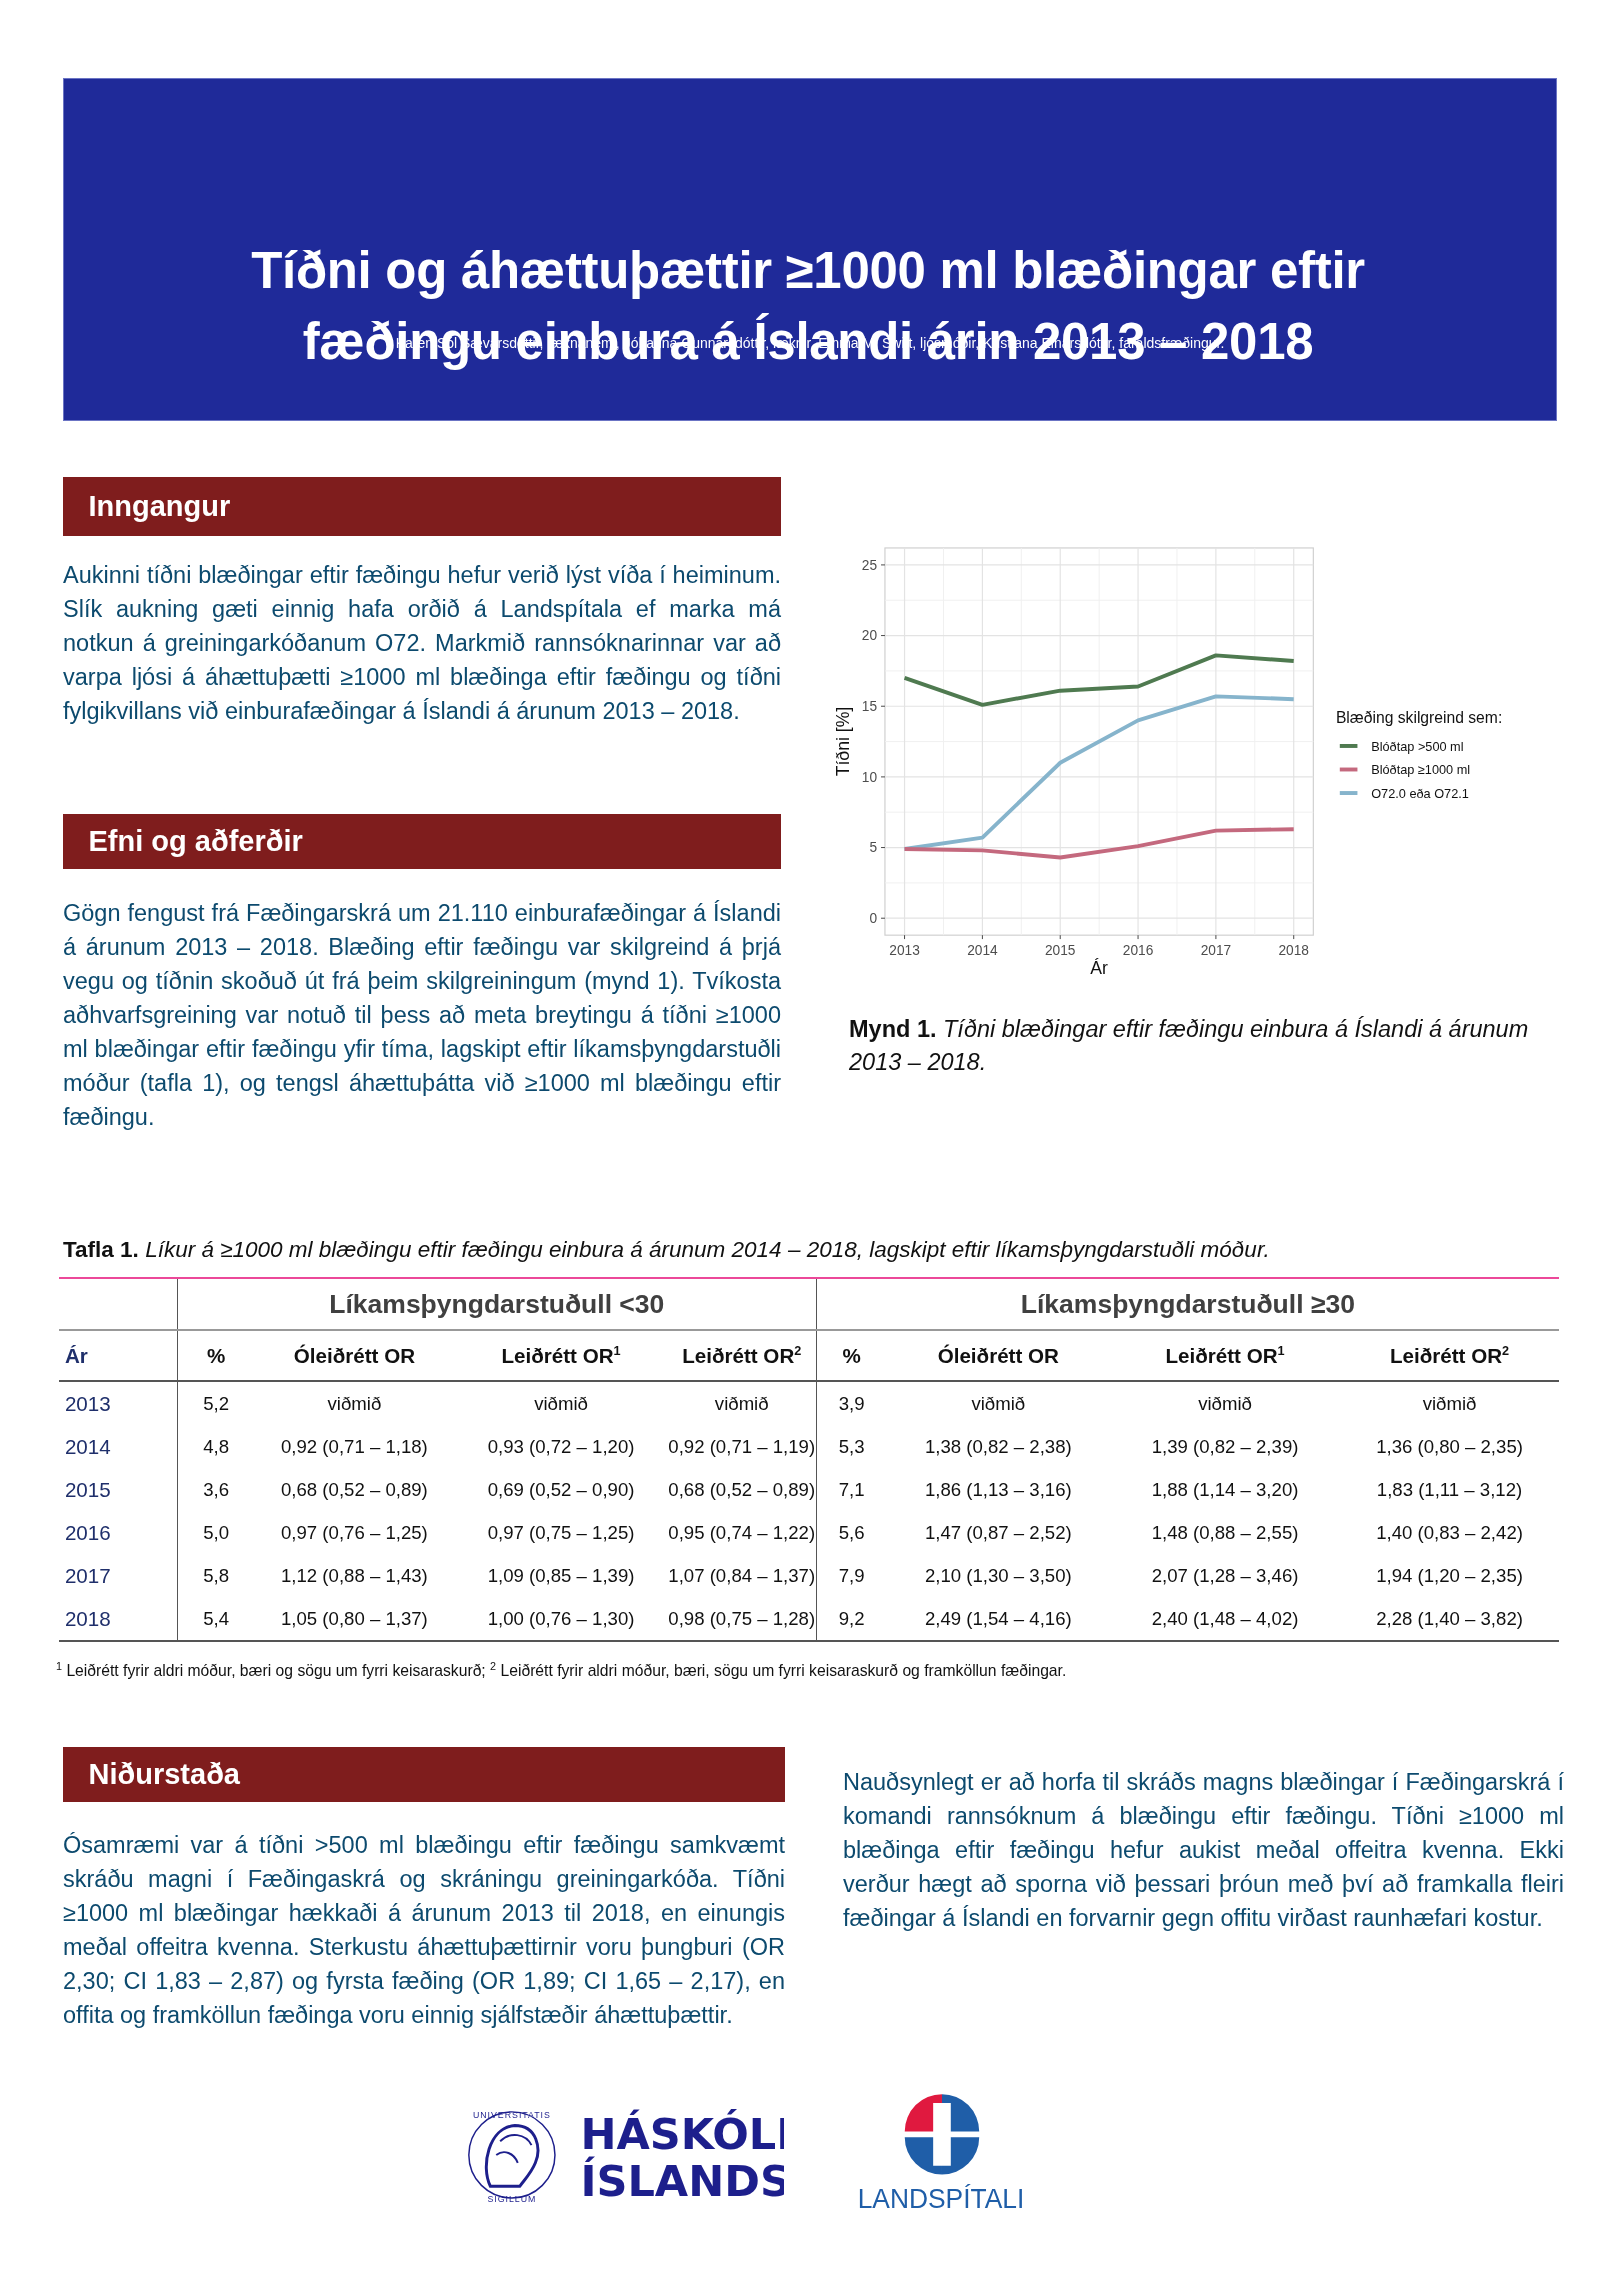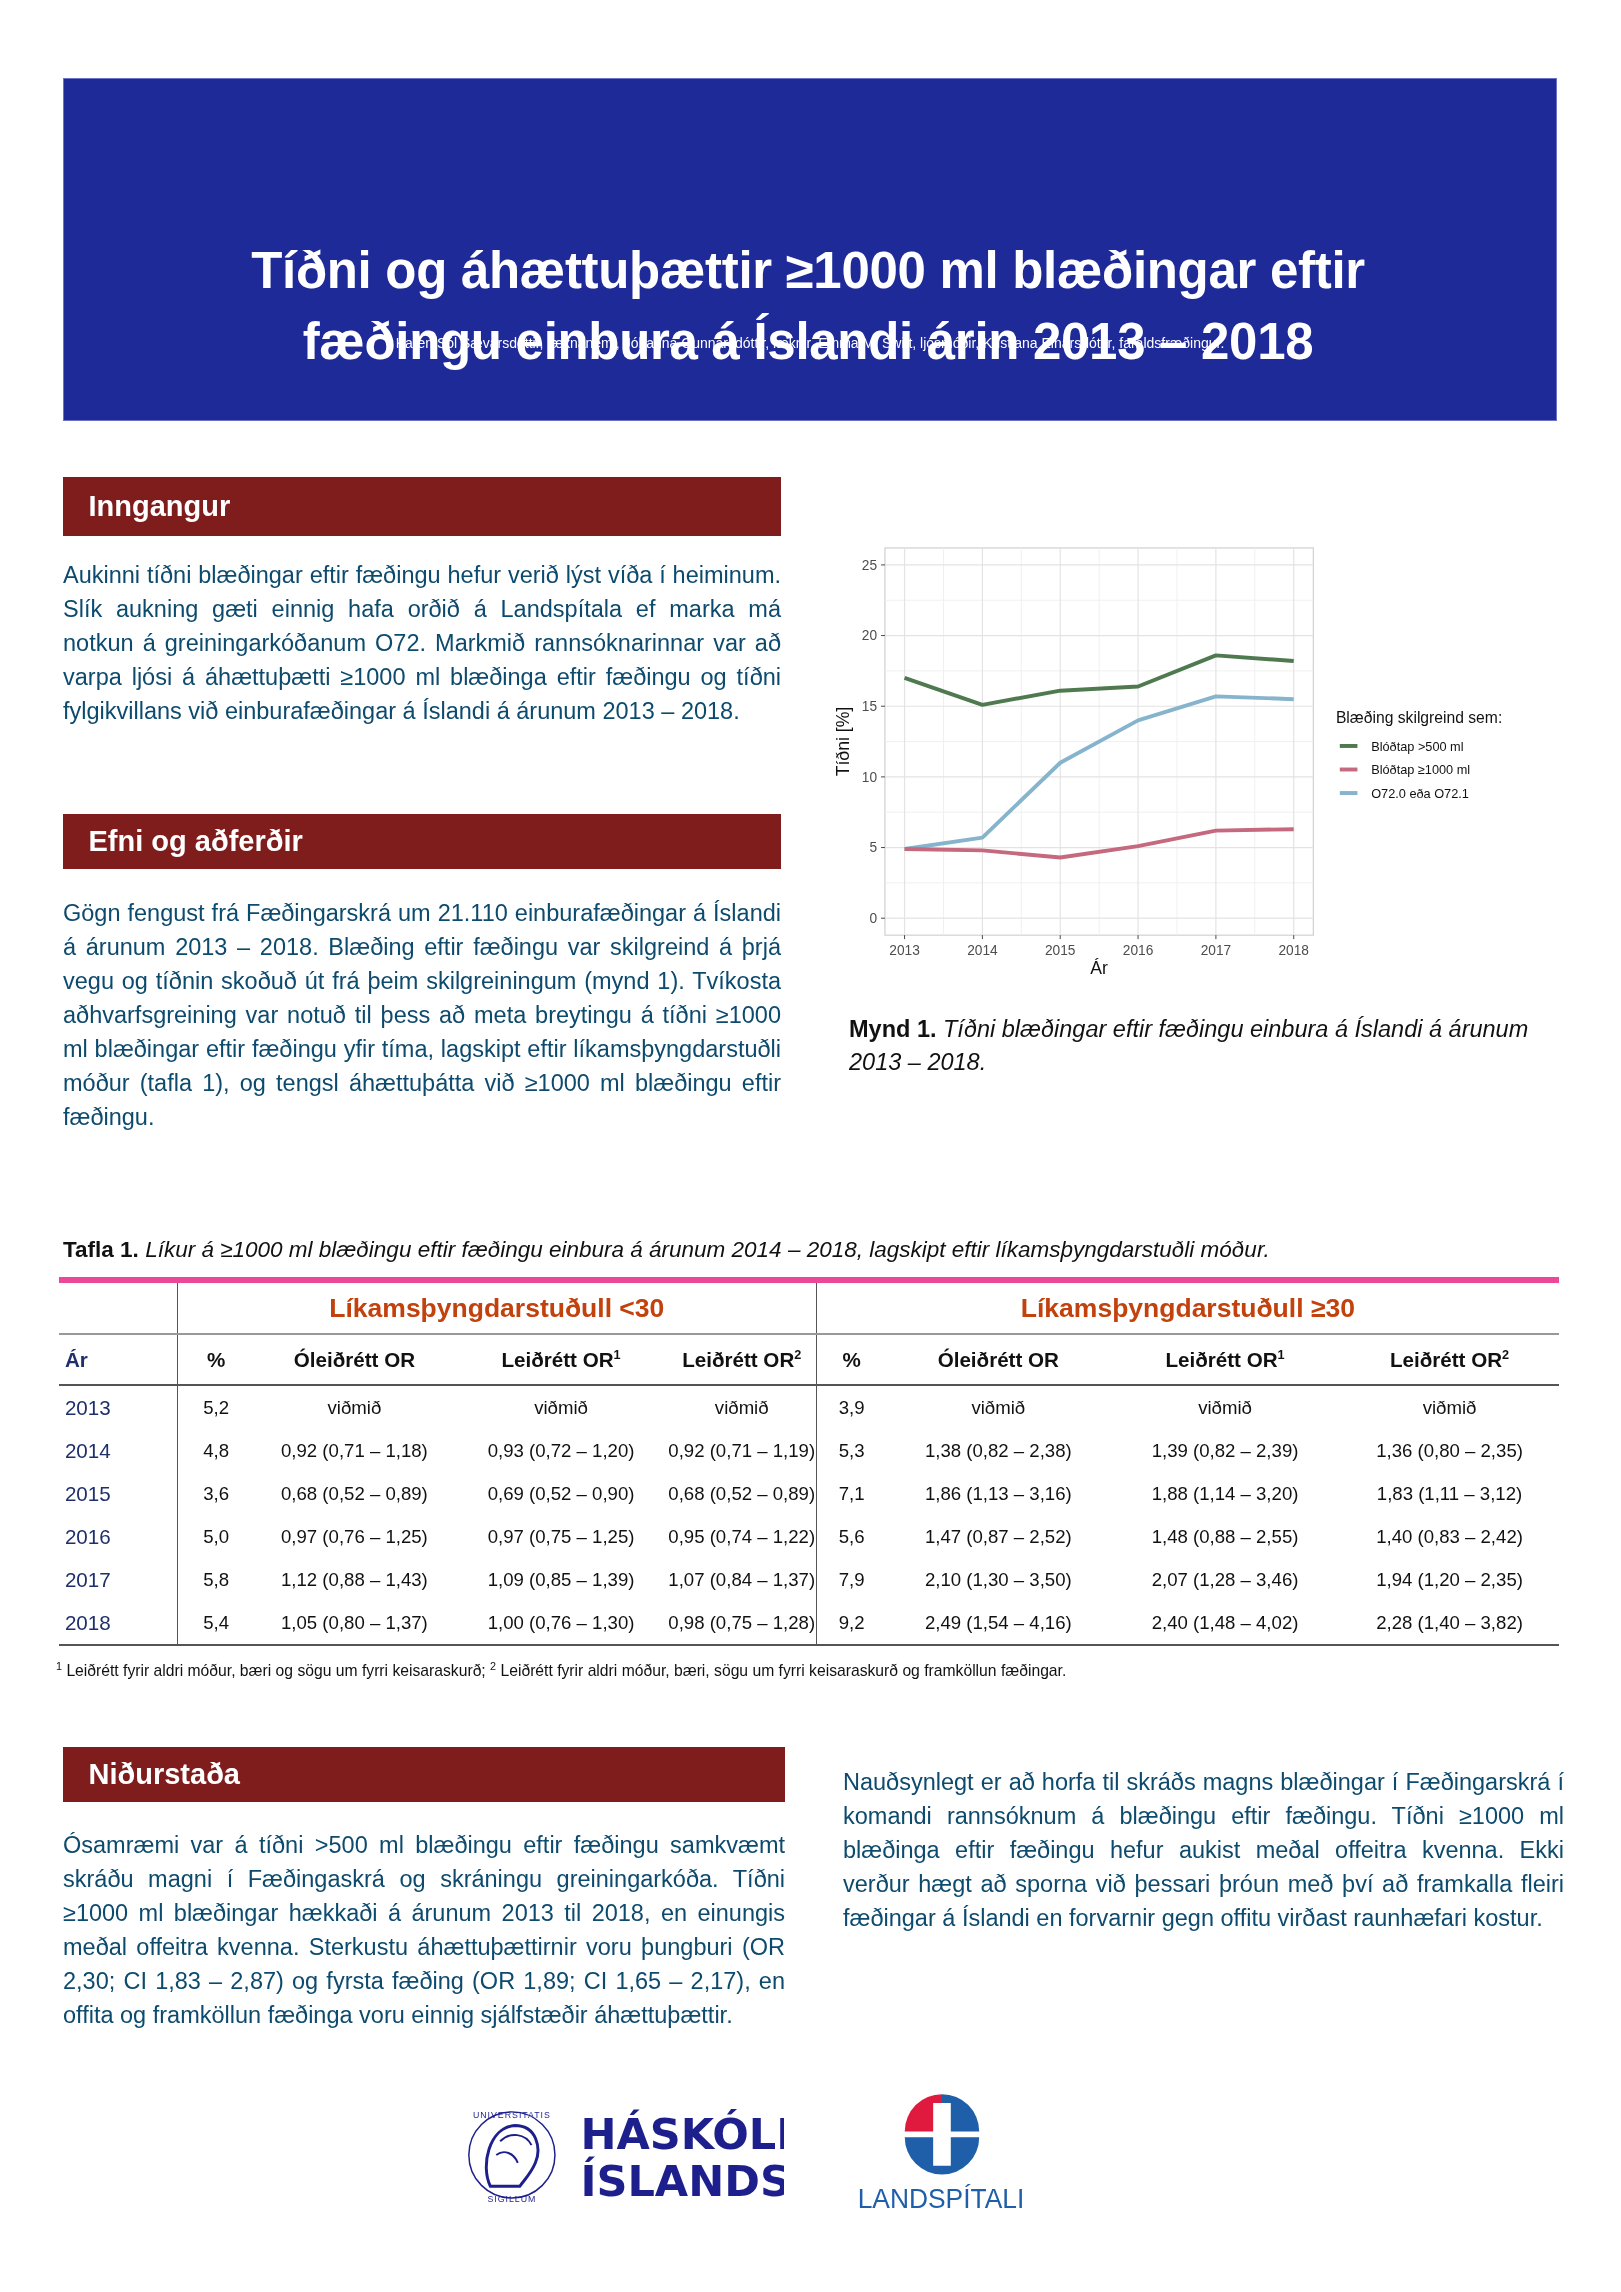--- a/index.html
+++ b/index.html
@@ -24,21 +24,21 @@
   #chart-svg { position: absolute; left: 0; top: 0; }
 
   .caption { font-size: 23.5px; line-height: 33px; }
   .caption b { font-weight: bold; }
   .caption i { font-style: italic; }
 
   
   #tbl-caption { left: 63px; top: 1237px; font-size: 22.5px; }
   #tbl { left: 59px; top: 1277px; width: 1500px; border-collapse: collapse; font-size: 18.6px; }
   #tbl td, #tbl th { padding: 0; text-align: center; font-weight: normal; }
-  #tbl tr.grp th { height: 50px; font-size: 26.5px; font-weight: bold; color: #c2410c; border-top: 6px solid #ec4899; border-bottom: 2px solid #999; }
+  #tbl tr.grp th { height: 50px; font-size: 26.5px; font-weight: bold; color: #404040; border-top: 2px solid #ec4899; border-bottom: 2px solid #999; }
   #tbl tr.cols th { height: 49px; font-size: 20.6px; font-weight: bold; color: #111; border-bottom: 2px solid #555; }
   #tbl tr.cols th.year-h { color: #1f2f6b; text-align: left; padding-left: 5.9px; }
   #tbl tr.row td { height: 43px; }
   #tbl tr.row td.year { color: #1f2f6b; text-align: left; padding-left: 5.9px; font-size: 20.6px; }
   #tbl tr.row:last-child td { border-bottom: 2px solid #555; }
   #tbl .vl { border-left: 1.5px solid #555; }
   #tbl sup { font-size: 12.7px; }
   #footnote { left: 56px; top: 1660px; font-size: 15.7px; }
   #footnote sup { font-size: 10.8px; }
 

